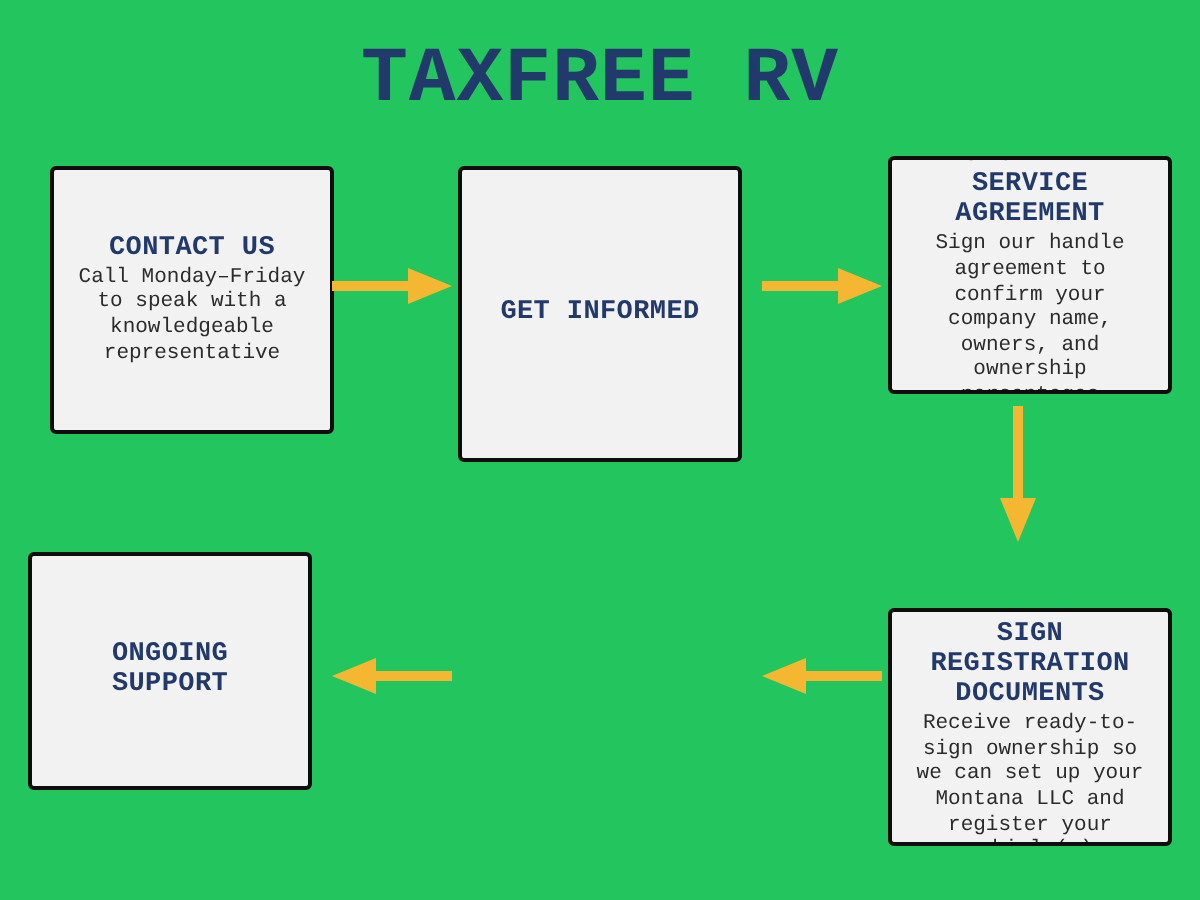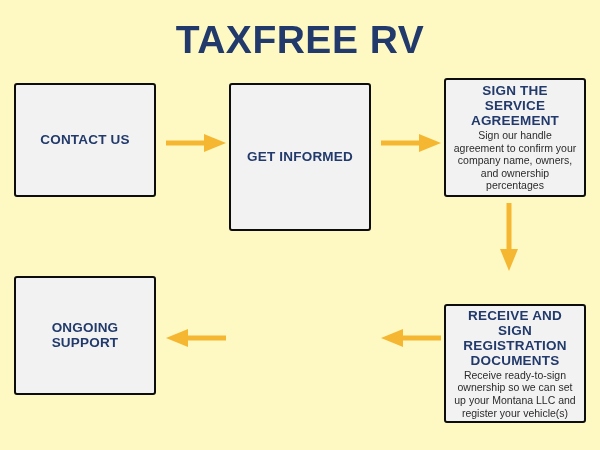--- a/index.html
+++ b/index.html
@@ -10,21 +10,22 @@
     width: 600px;
     height: 450px;
     background: #eeeeee;
     font-family: "Liberation Sans", sans-serif;
     overflow: hidden;
   }
   #canvas {
     position: relative;
     width: 600px;
     height: 450px;
-    background: #fef9c3;
+    background: #22c55e;
+    font-family: Liberation Mono, monospace;
   }
 
   
   .page-title {
     position: absolute;
     left: 0;
     top: 18px;
     width: 600px;
     text-align: center;
     font-size: 39px;
@@ -58,21 +59,21 @@
     letter-spacing: 0.2px;
     margin-bottom: 1px;
   }
   .step-body {
     color: #2b2b2b;
     font-size: 10.5px;
     line-height: 12.6px;
   }
 
   
-  #box-1 { left: 14px;  top: 83px;  width: 142px; height: 114px; }
+  #box-1 { left: 25px;  top: 83px;  width: 142px; height: 134px; }
   #box-2 { left: 229px; top: 83px;  width: 142px; height: 148px; }
   #box-3 { left: 444px; top: 78px;  width: 142px; height: 119px; }
   #box-4 { left: 444px; top: 276px; width: 142px; height: 119px; margin-top: 28px; }
   #box-5 { left: 229px; top: 276px; width: 142px; height: 119px; }
   #box-6 { left: 14px;  top: 276px; width: 142px; height: 119px; justify-content: center; }
 
   
   .arrow {
     position: absolute;
   }
@@ -86,20 +87,21 @@
 </style>
 </head>
 <body>
 
 <div id="canvas">
 
   <div class="page-title">TAXFREE RV</div>
 
   <div class="step-box" id="box-1">
     <div class="step-title">CONTACT US</div>
+    <div class="step-body">Call Monday–Friday to speak with a knowledgeable representative</div>
   </div>
 
   <div class="step-box" id="box-2">
     <div class="step-title">GET INFORMED</div>
   </div>
 
   <div class="step-box" id="box-3">
     <div class="step-title">SIGN THE SERVICE AGREEMENT</div>
     <div class="step-body">Sign our handle agreement to confirm your company name, owners, and ownership percentages</div>
   </div>

